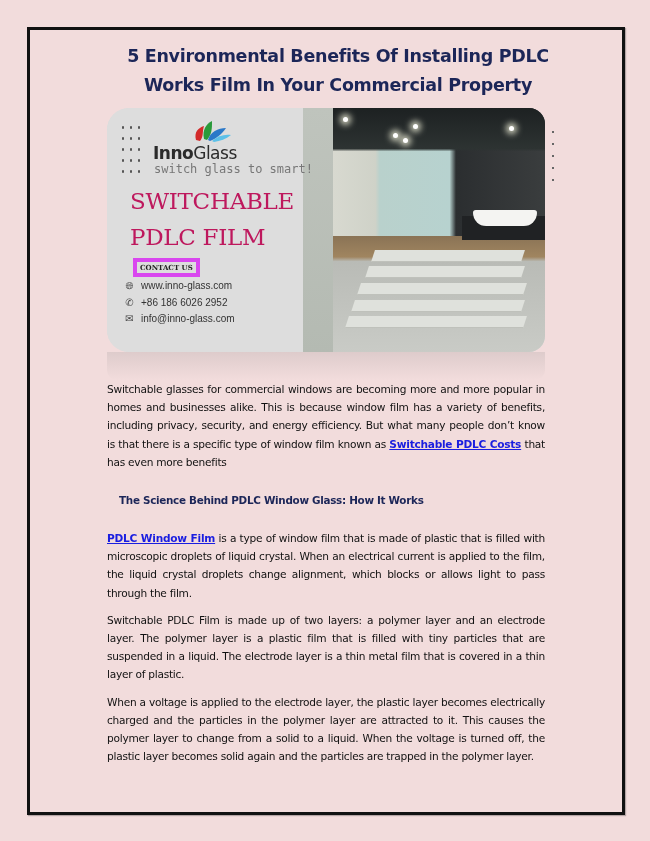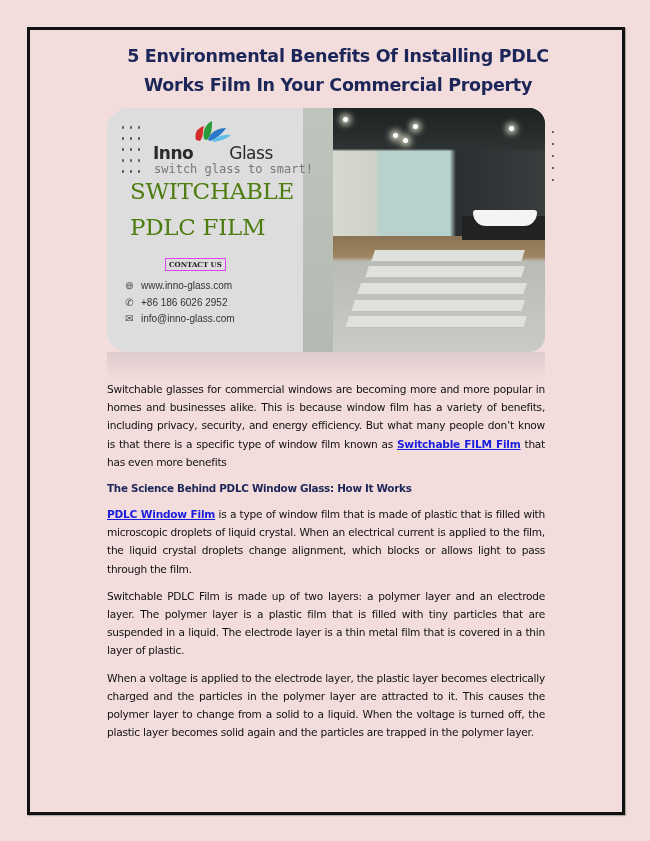--- a/index.html
+++ b/index.html
@@ -85,37 +85,37 @@
     width: 6px; height: 60px;
     background-image: radial-gradient(circle, #666 1px, transparent 1.5px);
     background-size: 6px 12px;
   }
   .logo-mark { position: absolute; left: 192px; top: 120px; width: 40px; height: 22px; }
   .logo-text {
     position: absolute; left: 153px; top: 143px;
     font-family: "DejaVu Sans", sans-serif;
     font-size: 17px; font-weight: bold; color: #2b2b2b; letter-spacing: -0.5px;
   }
-  .logo-text .thin { font-weight: normal; margin-left: 36px; }
+  .logo-text .thin { font-weight: normal; }
   .logo-tagline {
     position: absolute; left: 154px; top: 162px;
     font-family: "DejaVu Sans Mono", monospace;
     font-size: 12px; color: #777;
   }
   .hero-heading {
     position: absolute; left: 130px;
     font-family: "DejaVu Serif", serif;
-    font-size: 23px; color: #4d7c0f; letter-spacing: -0.3px;
+    font-size: 23px; color: #be185d; letter-spacing: -0.3px; margin-top: 10px;
   }
   .contact-box {
     position: absolute; left: 133px; top: 258px;
     padding: 1px 3px;
-    border: 1px solid #d946ef;
+    border: 4px solid #d946ef;
     font-family: "DejaVu Serif", serif;
-    font-size: 7px; font-weight: bold; color: #222; margin-left: 32px;
+    font-size: 7px; font-weight: bold; color: #222;
   }
   .contact-row {
     position: absolute; left: 124px;
     font-size: 10px; color: #333;
     display: flex; align-items: center; gap: 6px;
   }
   .contact-row .ic { width: 11px; height: 11px; display:inline-block; text-align:center; font-size:10px; line-height:11px; color:#444; }
   .reflection {
     position: absolute; left: 107px; top: 352px;
     width: 438px; height: 28px;
@@ -128,21 +128,21 @@
     width: 438px;
     font-family: "DejaVu Sans", sans-serif;
     font-size: 10.6px;
     line-height: 18.2px;
     color: #111;
     letter-spacing: -0.25px;
   }
   .content p { margin: 0; text-align: justify; }
   .content a { color: #1a1ee0; font-weight: bold; text-decoration: underline; }
   .content h3 {
-    margin: 0; font-size: 10.4px; font-weight: bold; color: #1c2658; line-height: 18px; letter-spacing: -0.3px;
+    margin: 12px; font-size: 10.4px; font-weight: bold; color: #1c2658; line-height: 18px; letter-spacing: -0.3px;
   }
   .gap-s { height: 8px; }
   .gap-m { height: 9px; }
 </style>
 </head>
 <body>
 
 <div class="page-frame"></div>
 
 <div class="title">
@@ -200,21 +200,21 @@
   <span>+86 186 6026 2952</span>
 </div>
 <div class="contact-row" style="top:313px">
   <span class="ic">✉</span>
   <span>info@inno-glass.com</span>
 </div>
 
 <div class="reflection"></div>
 
 <div class="content">
-  <p><span>Switchable glasses for commercial windows are becoming more and more popular in homes and businesses alike. This is because window film has a variety of benefits, including privacy, security, and energy efficiency. But what many people don’t know is that there is a specific type of window film known as </span><a>Switchable FILM Film</a><span> that has even more benefits</span></p>
+  <p><span>Switchable glasses for commercial windows are becoming more and more popular in homes and businesses alike. This is because window film has a variety of benefits, including privacy, security, and energy efficiency. But what many people don’t know is that there is a specific type of window film known as </span><a>Switchable PDLC Costs</a><span> that has even more benefits</span></p>
   <div class="gap-s"></div>
   <h3>The Science Behind PDLC Window Glass: How It Works</h3>
   <div class="gap-s"></div>
   <p><a>PDLC Window Film</a><span> is a type of window film that is made of plastic that is filled with microscopic droplets of liquid crystal. When an electrical current is applied to the film, the liquid crystal droplets change alignment, which blocks or allows light to pass through the film.</span></p>
   <div class="gap-m"></div>
   <p>Switchable PDLC Film is made up of two layers: a polymer layer and an electrode layer. The polymer layer is a plastic film that is filled with tiny particles that are suspended in a liquid. The electrode layer is a thin metal film that is covered in a thin layer of plastic.</p>
   <div class="gap-m"></div>
   <p>When a voltage is applied to the electrode layer, the plastic layer becomes electrically charged and the particles in the polymer layer are attracted to it. This causes the polymer layer to change from a solid to a liquid. When the voltage is turned off, the plastic layer becomes solid again and the particles are trapped in the polymer layer.</p>
   <div class="gap-s"></div>
   <div class="gap-s"></div>

